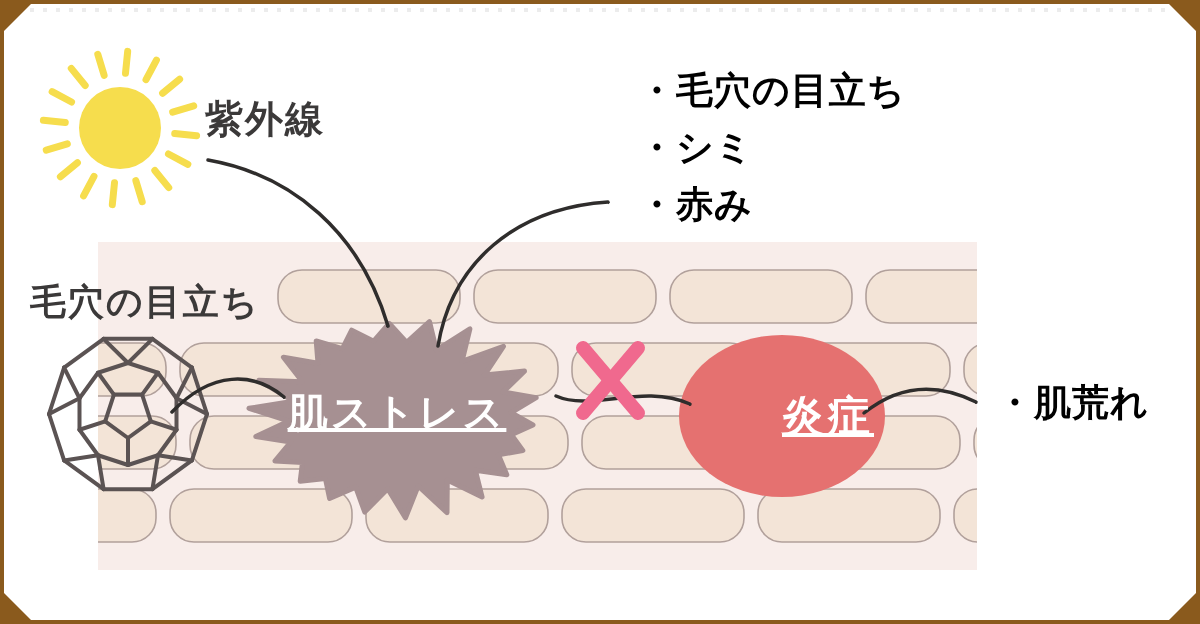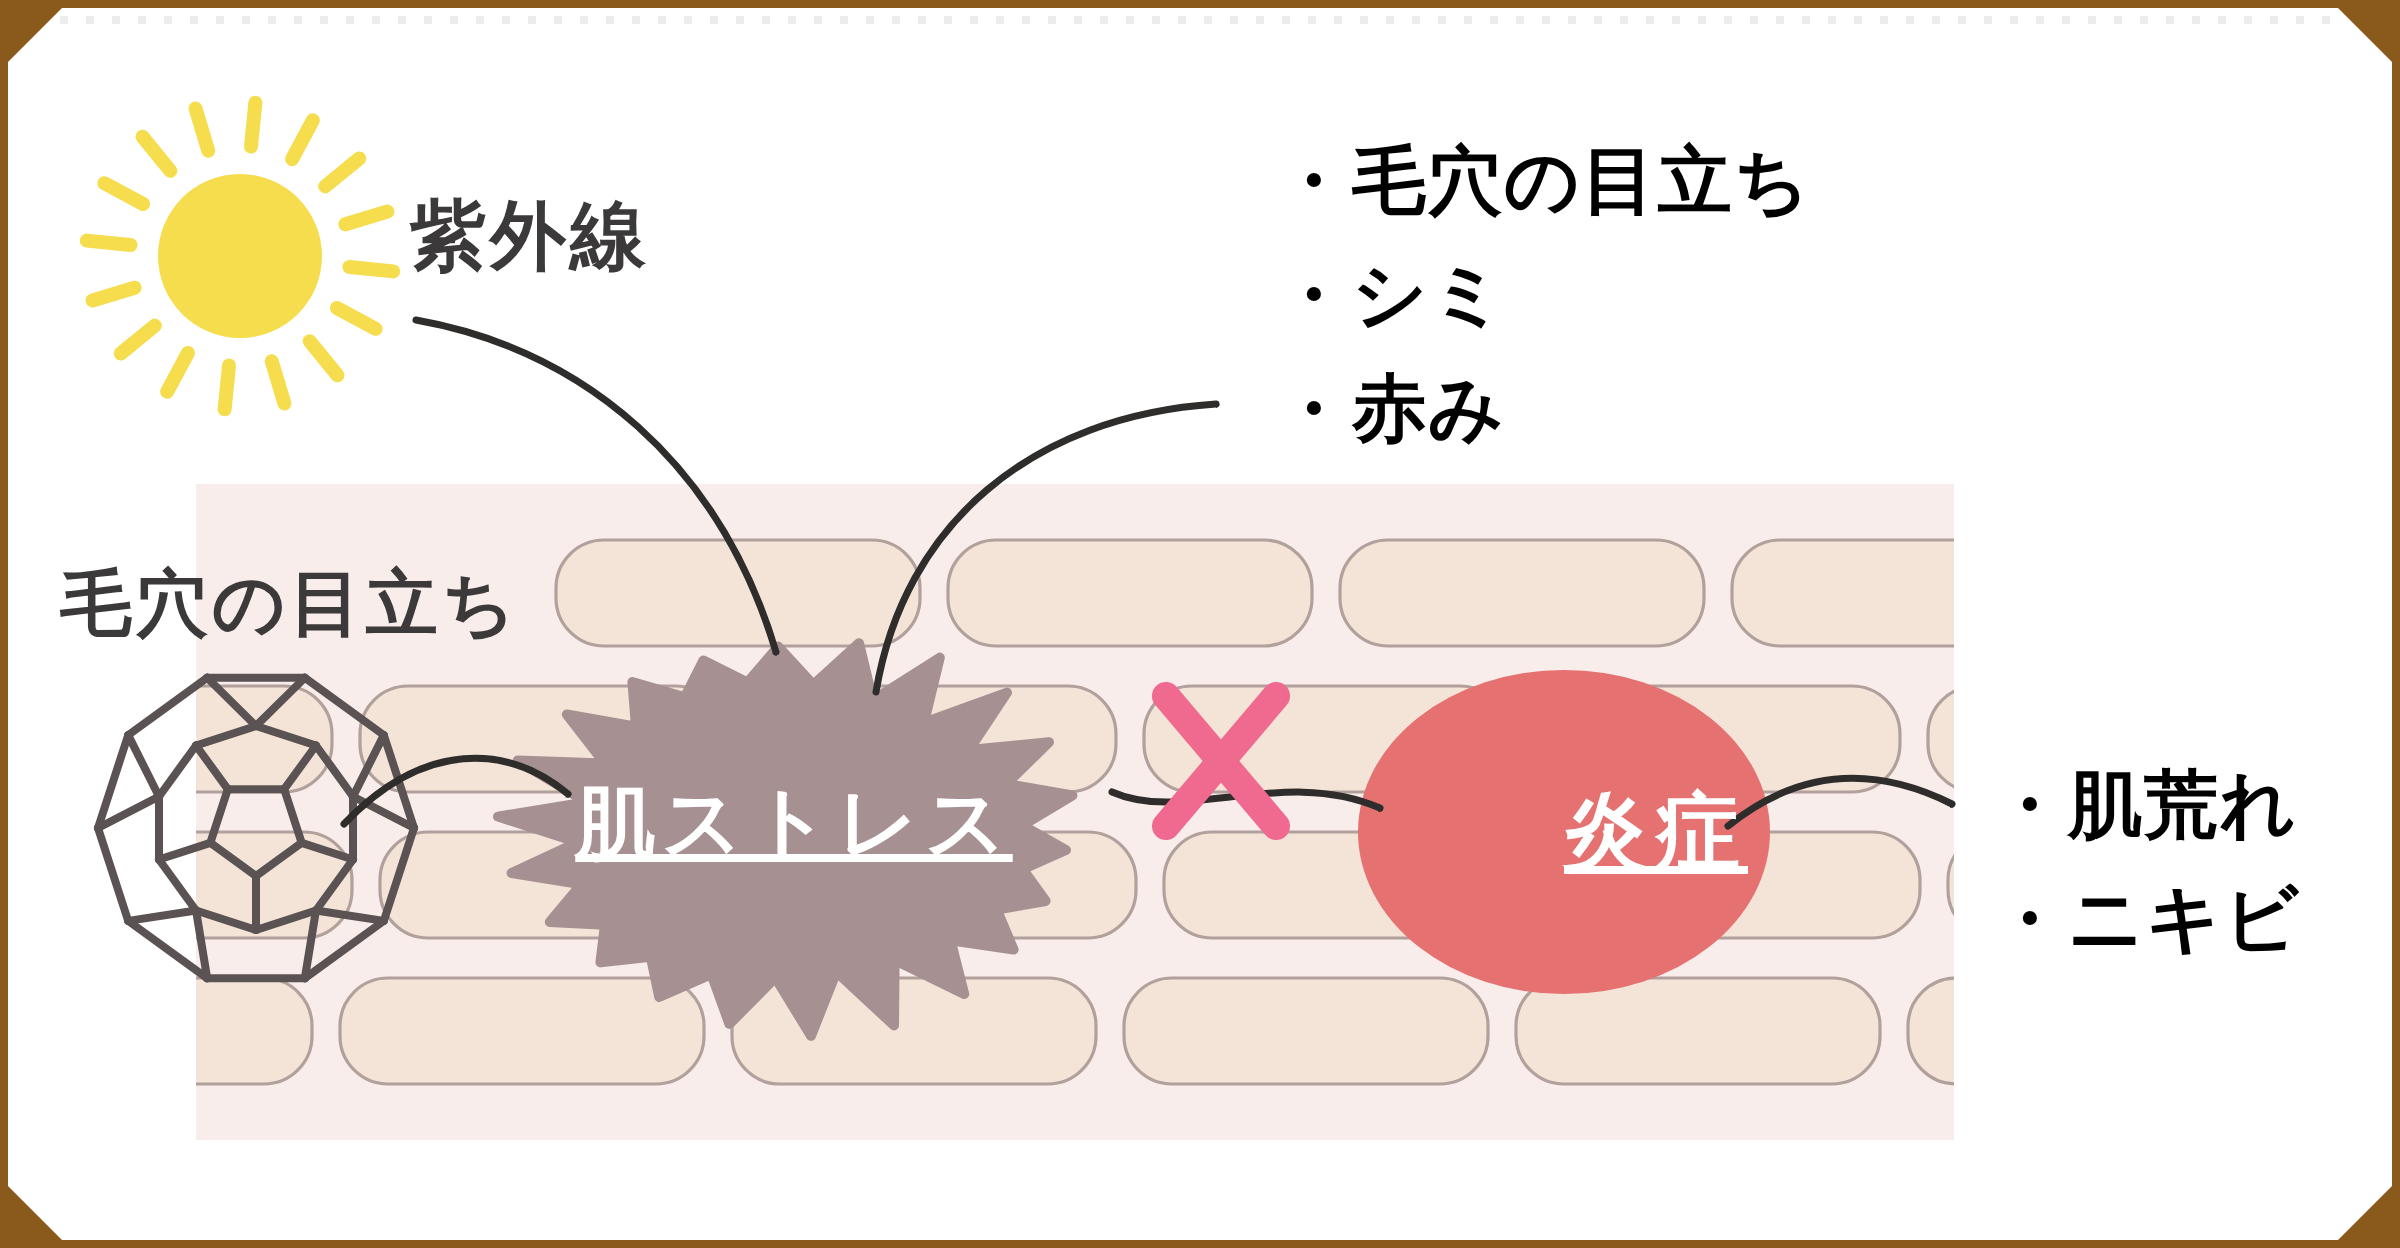--- a/index.html
+++ b/index.html
@@ -166,17 +166,16 @@
 <div class="label label-fullerene">毛穴の目立ち</div>
 
 <div class="list list-uv">
   <div>・毛穴の目立ち</div>
   <div>・シミ</div>
   <div>・赤み</div>
 </div>
 
 <div class="list list-inflammation">
   <div>・肌荒れ</div>
-  <div>・ニキビ</div>
 </div>
 
 <div class="shape-label label-stress">肌ストレス</div>
 <div class="shape-label label-inflammation">炎症</div>
 
 </body></html>

